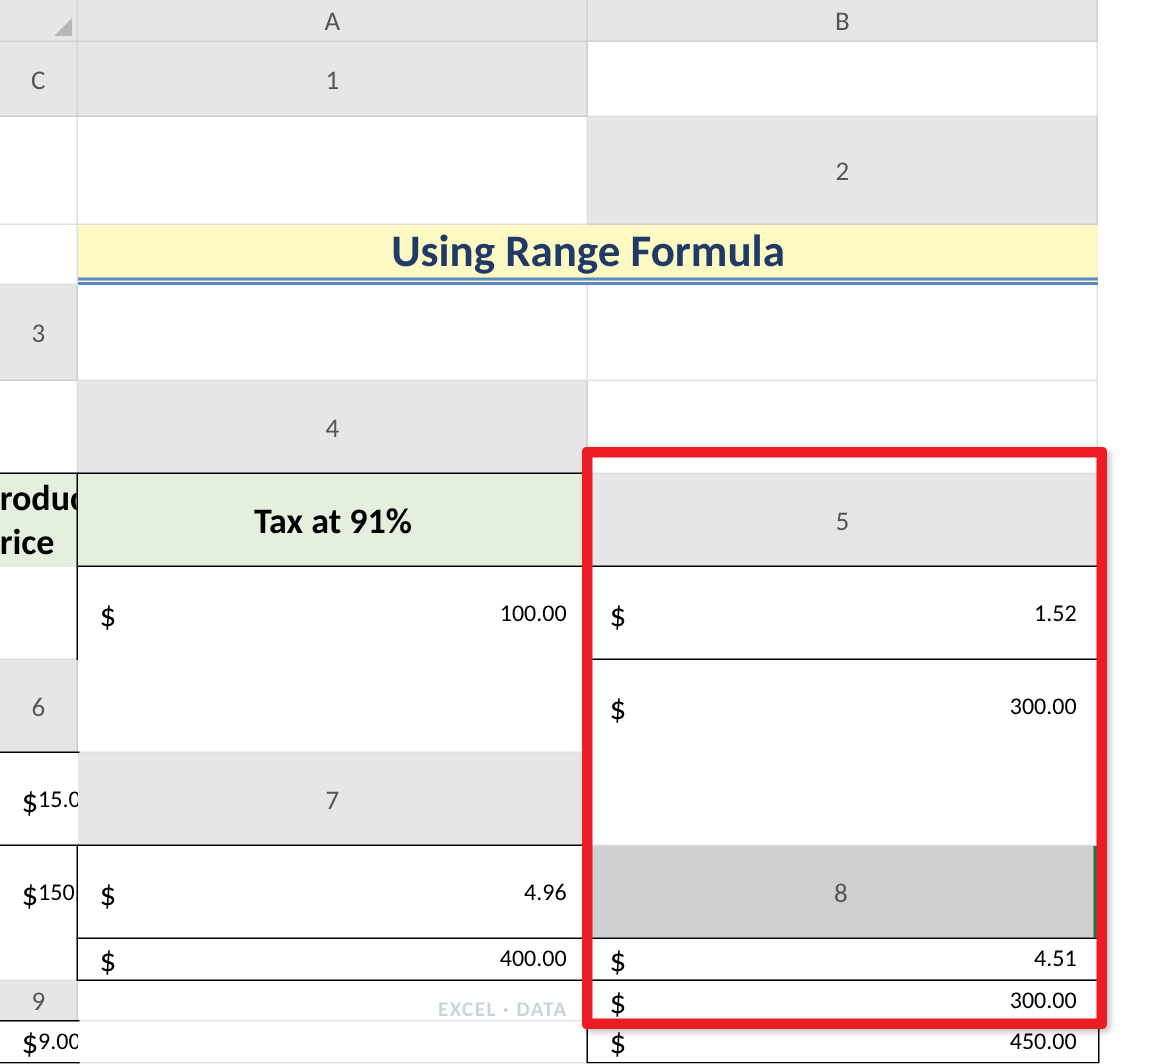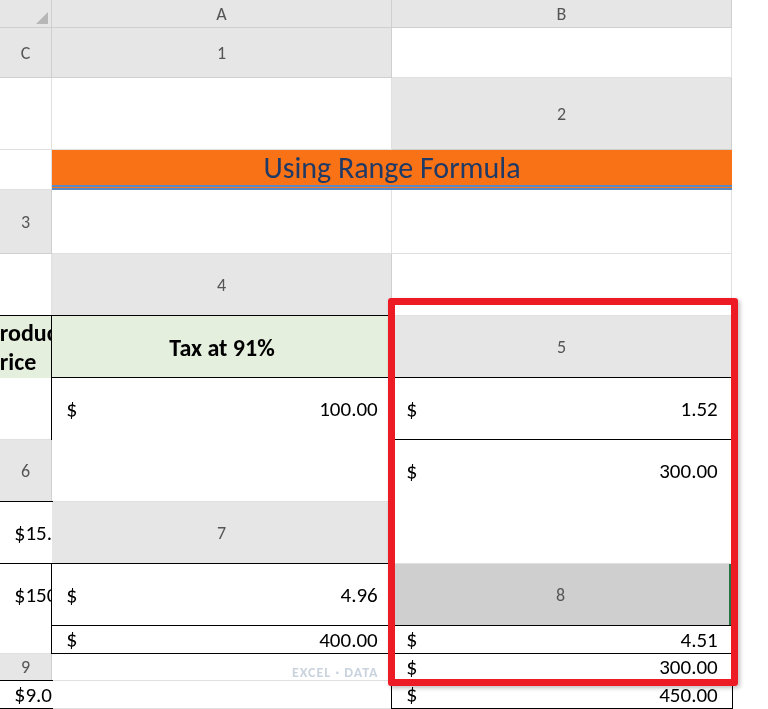--- a/index.html
+++ b/index.html
@@ -64,23 +64,23 @@
       border-right: 1px solid #e0e0e0;
       border-bottom: 1px solid #e0e0e0;
       display: flex;
       align-items: center;
       padding: 0 10px;
       font-size: 19px;
       background: #ffffff;
     }
     .title-cell {
       grid-column: 2 / 4;
-      background: #f97316;
+      background: #fef9c3;
       font-size: 30px;
-      font-weight: normal;
+      font-weight: bold;
       color: #1f3a66;
       justify-content: center;
       border-bottom: 5px double #5a8ac6;
       border-right: none;
     }
     .data-cell-bordered {
       border: 1.5px solid #000;
       margin: -0.75px;
       background: #fff;
       display: flex;
@@ -102,21 +102,21 @@
       display: flex;
       width: 100%;
       justify-content: space-between;
       align-items: center;
     }
     .currency .sym {
       font-size: 22px;
     }
     .currency .val {
       text-align: right;
-      font-size: 21px;
+      font-size: 16px;
     }
     .highlight-box {
       position: absolute;
       border: 7px solid #ed1c24;
       border-radius: 3px;
       pointer-events: none;
       box-shadow: 2px 2px 4px rgba(0,0,0,0.25);
     }
     .watermark {
       position: absolute;

